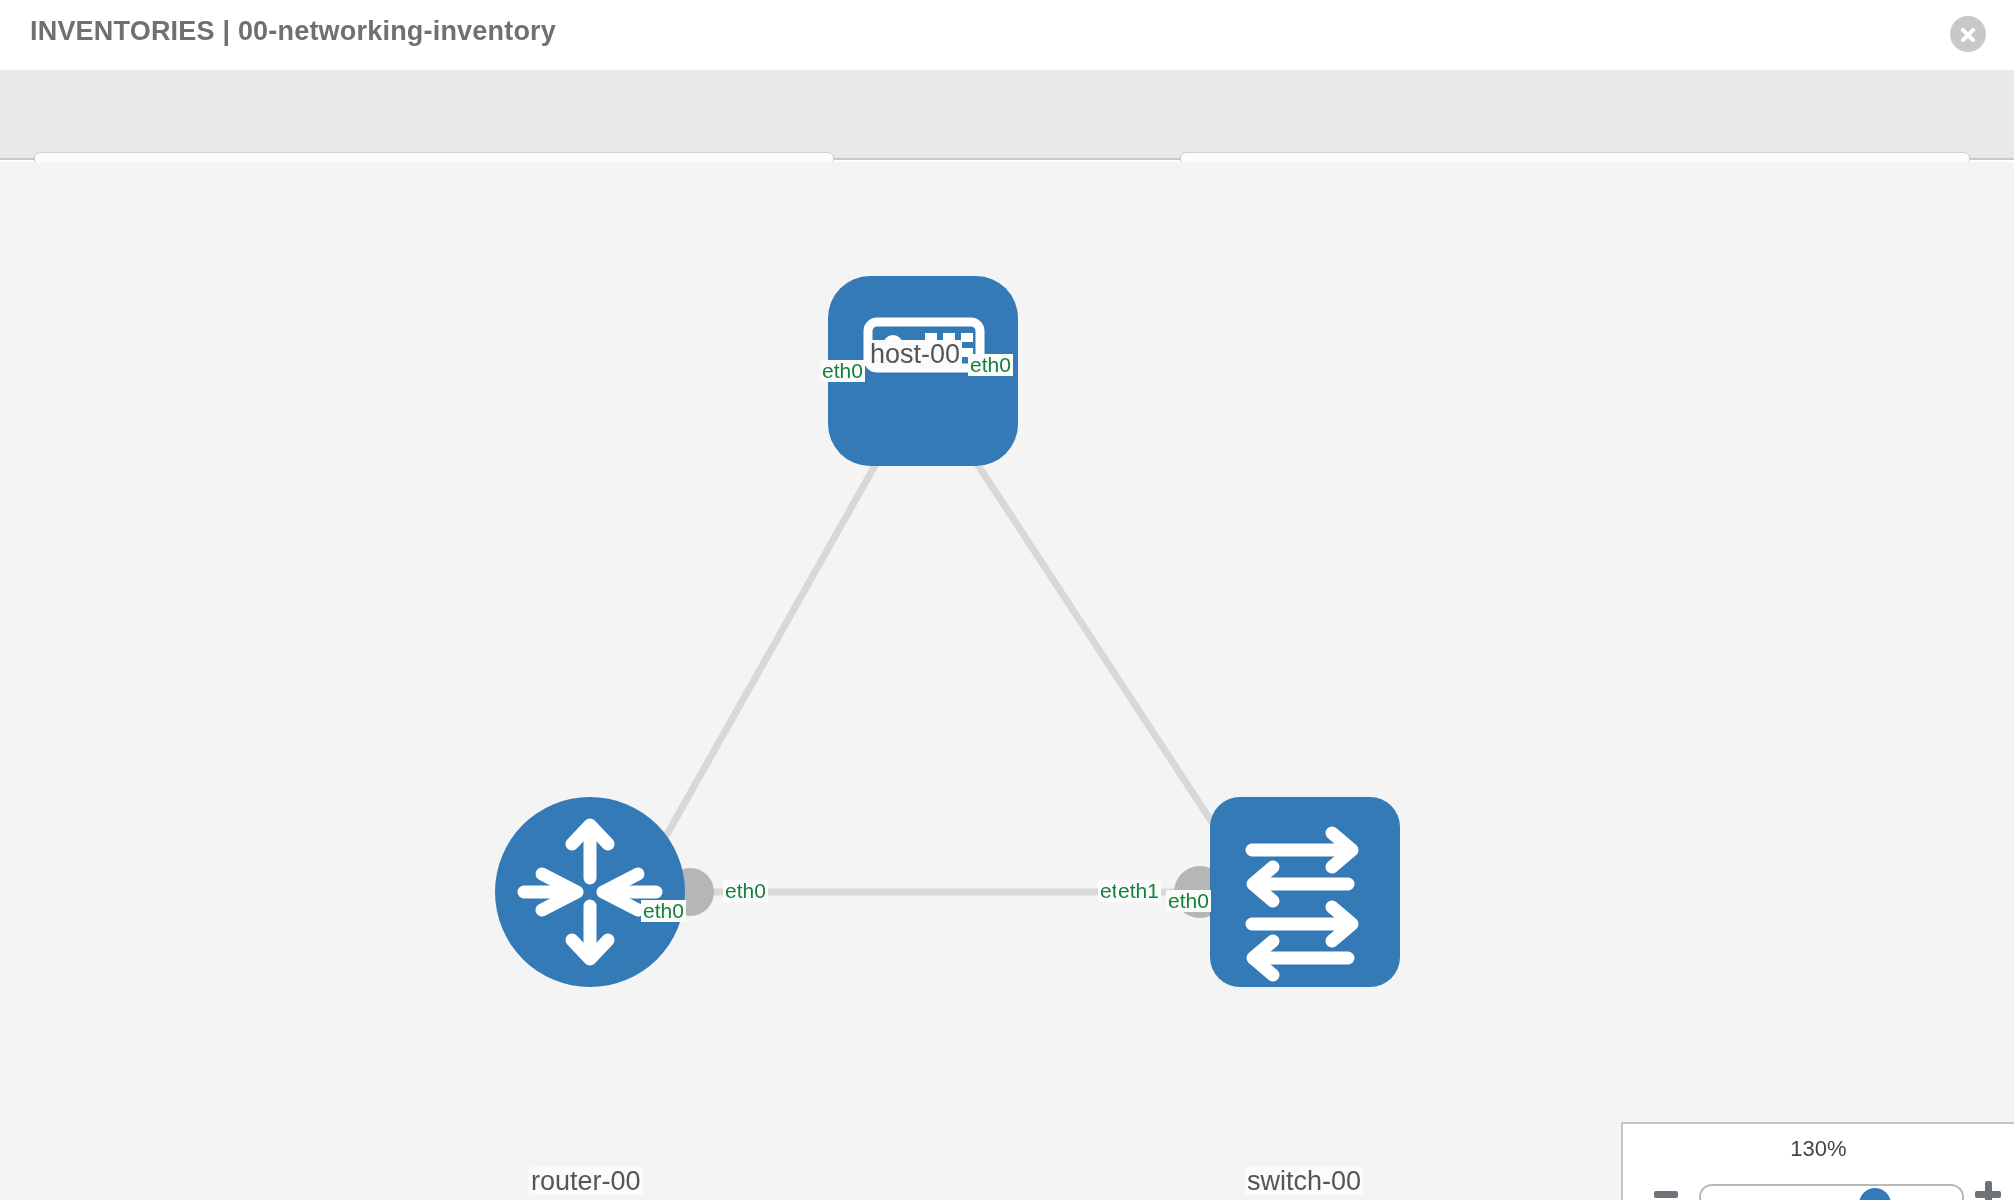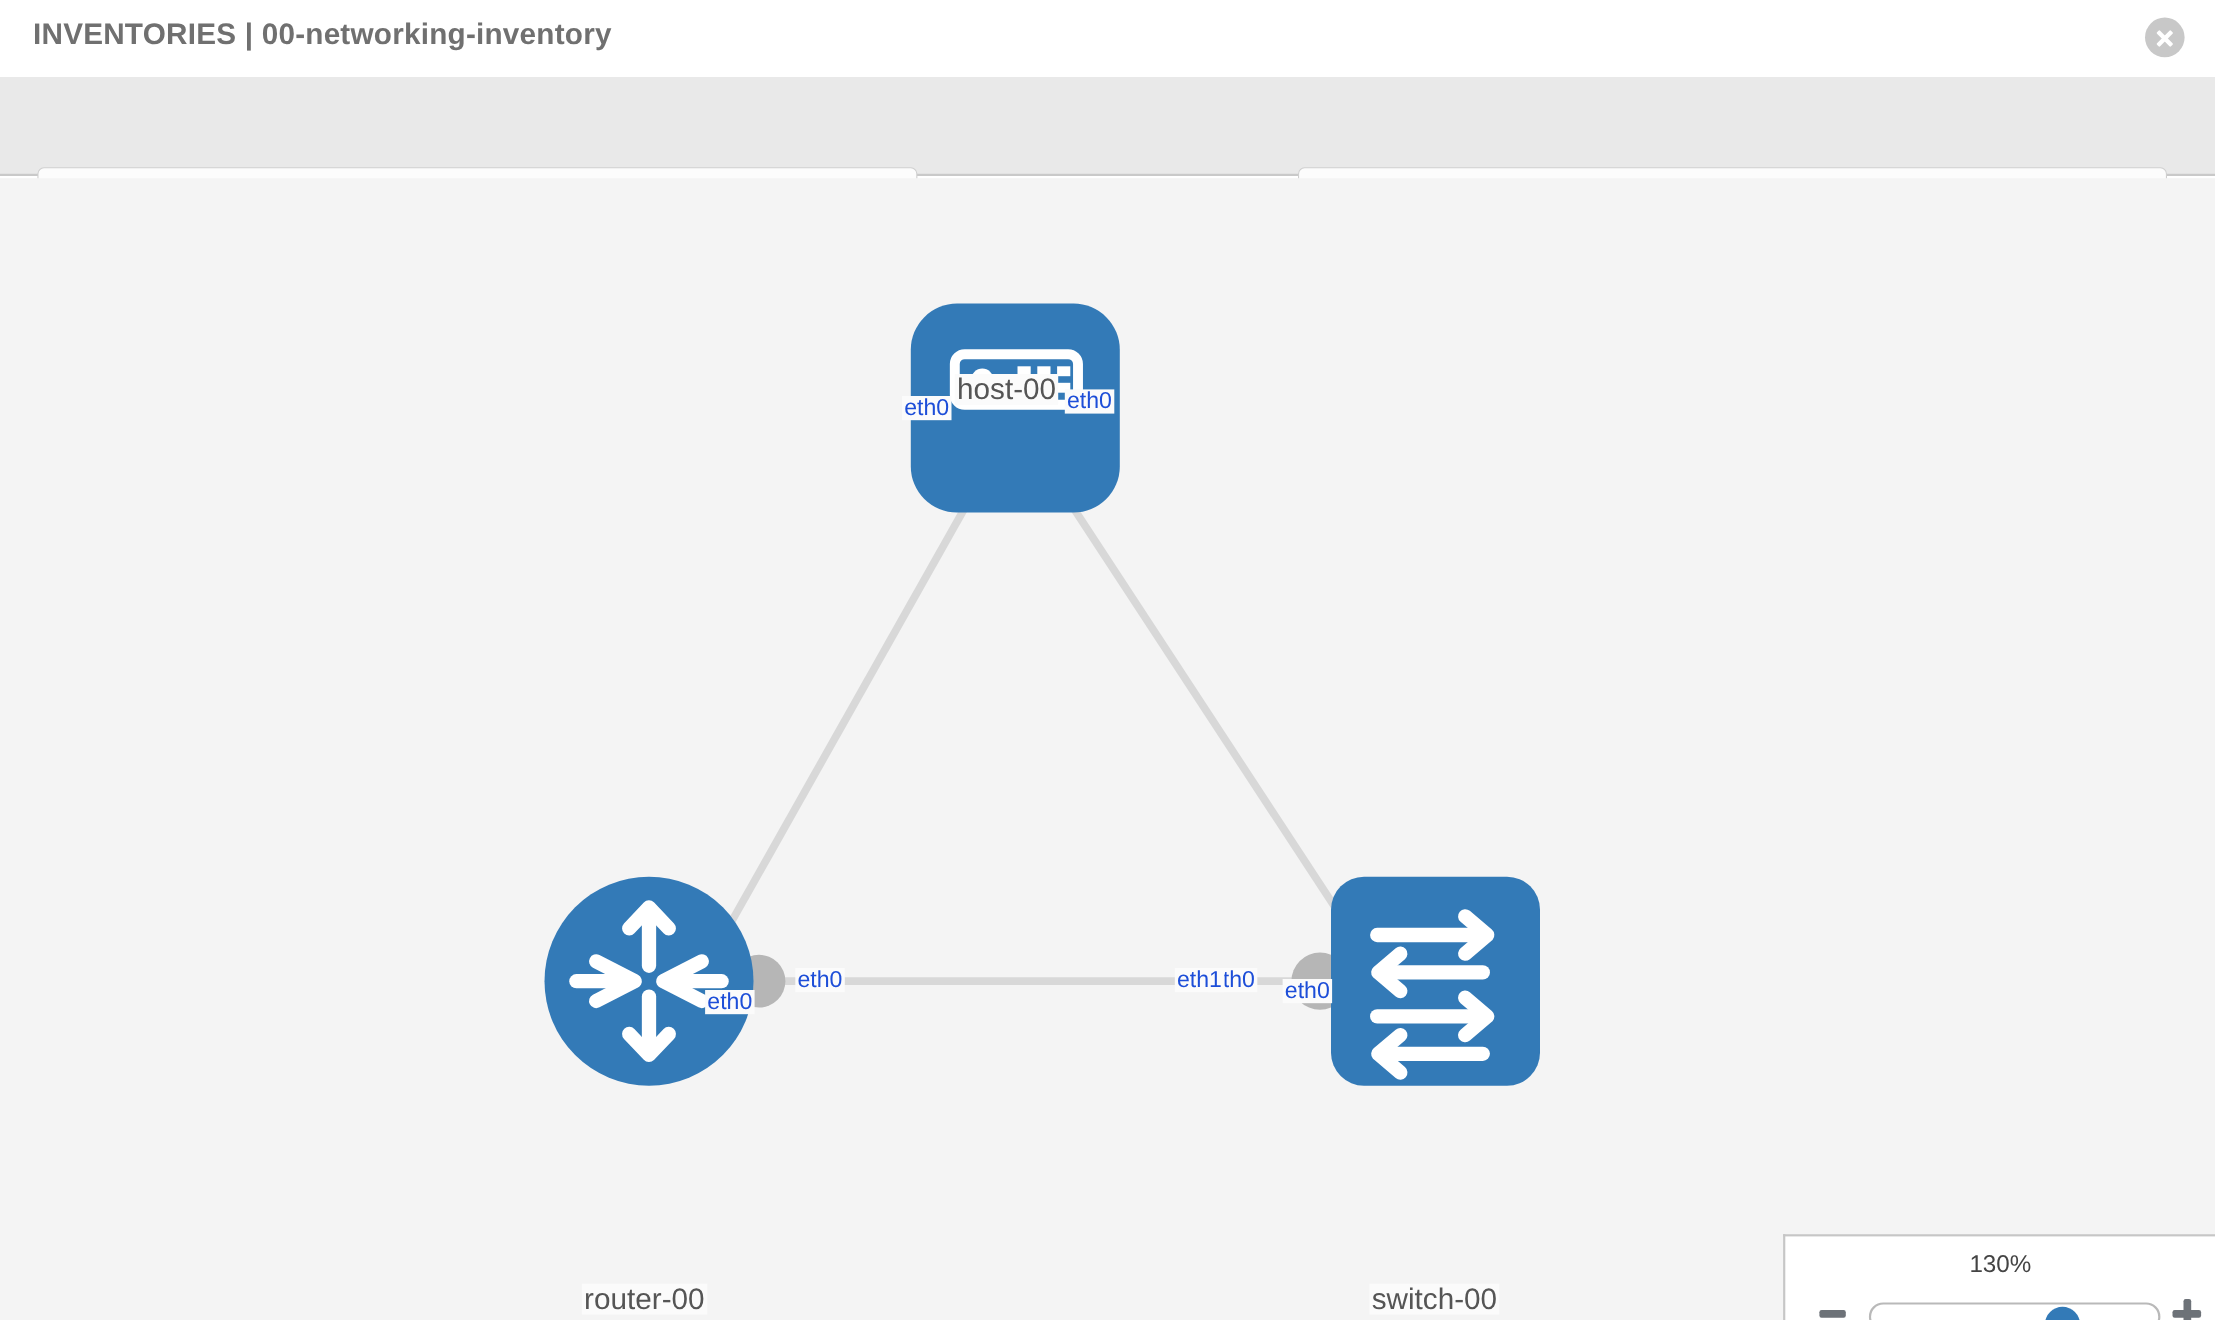--- a/index.html
+++ b/index.html
@@ -120,21 +120,21 @@
     font-size: 27px;
     color: #555555;
     background: #fbfbfb;
     white-space: nowrap;
     padding: 0 2px;
     line-height: 1.05;
   }
   .iface-label {
     position: absolute;
     font-size: 21px;
-    color: #1d4ed8;
+    color: #15803d;
     background: #fbfbfb;
     white-space: nowrap;
     padding: 0 2px;
     line-height: 1.05;
   }
 
   
   .zoom-panel {
     position: absolute;
     left: 1621px; top: 1078px;
@@ -305,21 +305,21 @@
 
     <div class="iface-label" style="left:820px; top:198px;">eth0</div>
     <div class="iface-label" style="left:968px; top:192px;">eth0</div>
 
     <div class="iface-label" style="left:641px; top:738px;">eth0</div>
     <div class="iface-label" style="left:1166px; top:728px;">eth0</div>
 
     <div class="iface-label" style="left:723px; top:718px;">eth0</div>
 
     <div class="iface-label" style="left:1098px; top:718px;">eth0</div>
-    <div class="iface-label" style="left:1068px; top:718px;">eth1</div>
+    <div class="iface-label" style="left:1116px; top:718px;">eth1</div>
   </div>
 
   <div class="zoom-panel">
     <div class="zoom-value">130%</div>
     <div class="zoom-row">
       <div class="zoom-minus"></div>
       <div class="zoom-track">
         <div class="zoom-thumb"></div>
       </div>
       <div class="zoom-plus"></div>

